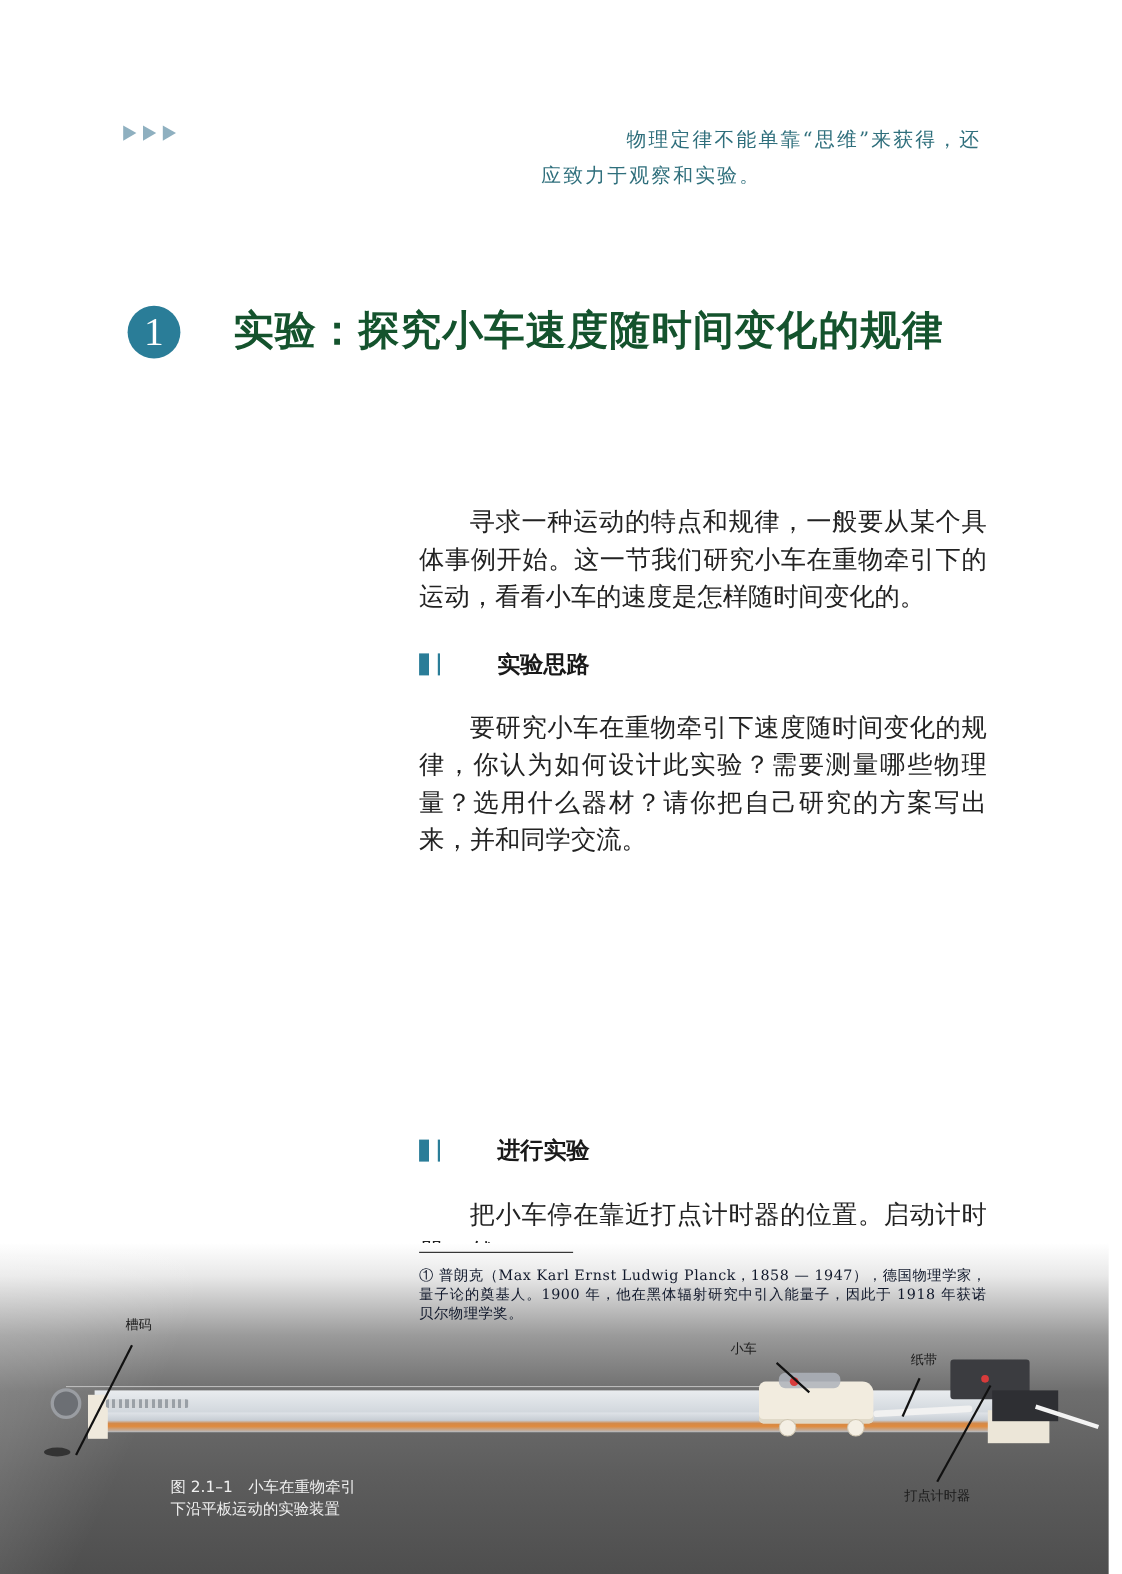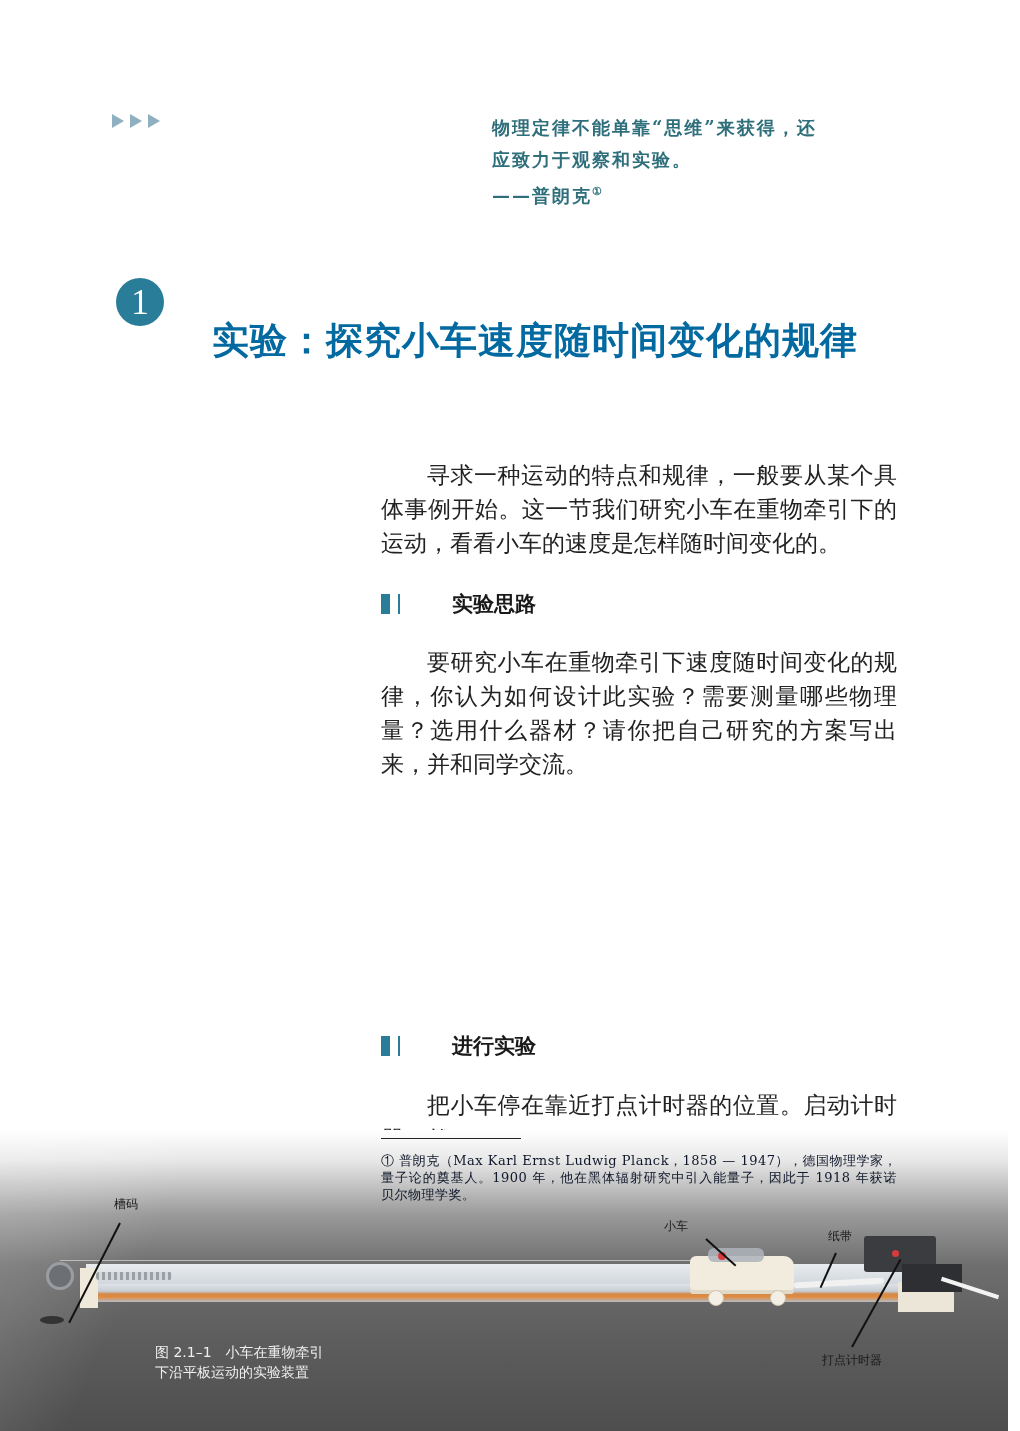--- a/index.html
+++ b/index.html
@@ -1,29 +1,29 @@
 <!DOCTYPE html>
 <html><head>
 <meta charset="utf-8">
 <style>
   html, body { margin:0; padding:0; }
   body { width:1020px; height:1431px; background:#ffffff; position:relative; overflow:hidden;
          font-family:"DejaVu Serif", "Liberation Serif", serif; color:#1a1a1a; }
   .arrows { position:absolute; left:112px; top:114px; display:flex; gap:6px; }
   .arrow { width:0; height:0; border-top:7px solid transparent; border-bottom:7px solid transparent;
            border-left:12px solid #8fb0c0; }
-  .quote { position:absolute; right:128px; top:112px; color:#2f6f7c;
-           font-size:18px; line-height:32px; letter-spacing:2px; font-family:"DejaVu Serif", serif;font-weight:bold; }
+  .quote { position:absolute; right:128px; top:112px; text-align:right; color:#2f6f7c;
+           font-size:18px; line-height:32px; letter-spacing:2px; font-family:"DejaVu Serif", serif; }
   .quote .l2 { margin-right:0; }
   .quote sup { font-size:11px; }
   .sec-num { position:absolute; left:116px; top:278px; width:48px; height:48px; border-radius:50%;
              background:#2a7d98; color:#fff; font-size:36px; line-height:48px; text-align:center;
              font-family:"Liberation Serif", serif; }
-  .title { position:absolute; left:212px; top:276px; font-size:37px; font-weight:bold; color:#0369a1;
-           letter-spacing:1px; font-family:"DejaVu Serif", serif;margin-top:40px; }
+  .title { position:absolute; left:212px; top:276px; font-size:37px; font-weight:bold; color:#14532d;
+           letter-spacing:1px; font-family:"DejaVu Serif", serif; }
   .body { position:absolute; left:381px; width:516px; font-size:23px; line-height:34px;
           text-align:justify; font-family:"DejaVu Sans", sans-serif; color:#222; }
   .body p { margin:0; text-indent:2em; }
   .subhead { position:absolute; left:381px; display:flex; align-items:center; gap:8px; }
   .bar1 { width:9px; height:20px; background:#2a7d98; }
   .bar2 { width:2px; height:20px; background:#2a7d98; margin-right:8px; }
   .subhead span.t { font-size:21px; font-weight:bold; font-family:"DejaVu Sans", sans-serif; color:#1a1a1a;margin-left:36px; }
   .photo { position:absolute; left:0; top:1130px; width:1008px; height:301px;
            background:linear-gradient(180deg, #ffffff 0%, #e8e8e8 10%, #9a9a9a 28%, #6e6e6e 45%, #5d5d5d 70%, #4e4e4e 100%); }
   .photo .diag { position:absolute; left:0; top:0; width:100%; height:100%;
@@ -66,21 +66,20 @@
 
 <div class="arrows">
   <div class="arrow"></div>
   <div class="arrow"></div>
   <div class="arrow"></div>
 </div>
 
 <div class="quote">
   <div>物理定律不能单靠“思维”来获得，还</div>
   <div class="l2" style="margin-right:200px">应致力于观察和实验。</div>
-  <div><span>——普朗克</span><sup>①</sup></div>
 </div>
 
 <div class="sec-num">1</div>
 <div class="title">实验：探究小车速度随时间变化的规律</div>
 
 <div class="body" style="top:458px">
   <p>寻求一种运动的特点和规律，一般要从某个具体事例开始。这一节我们研究小车在重物牵引下的运动，看看小车的速度是怎样随时间变化的。</p>
 </div>
 
 <div class="subhead" style="top:590px">

